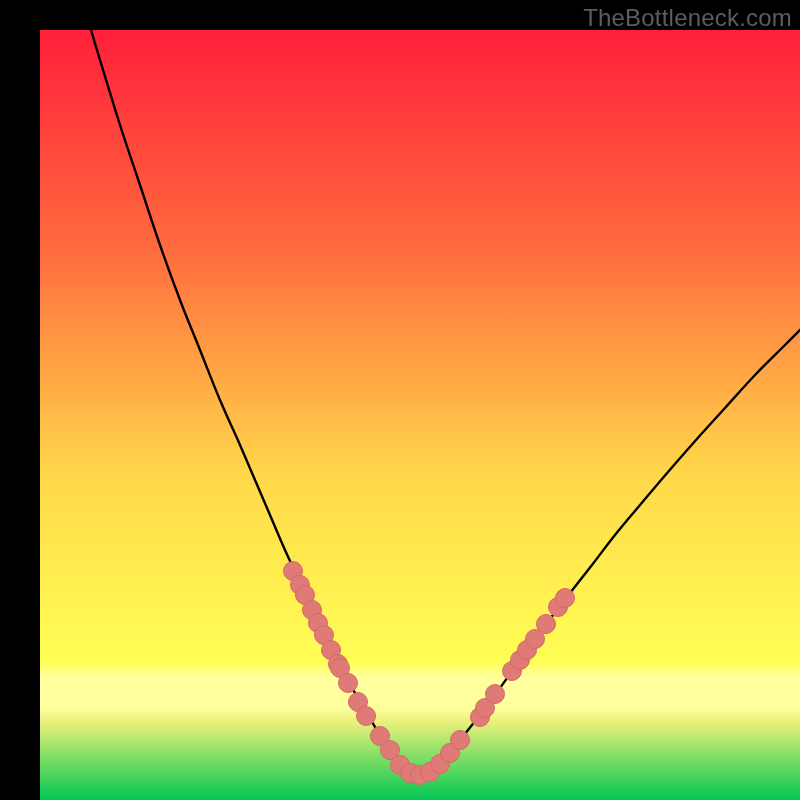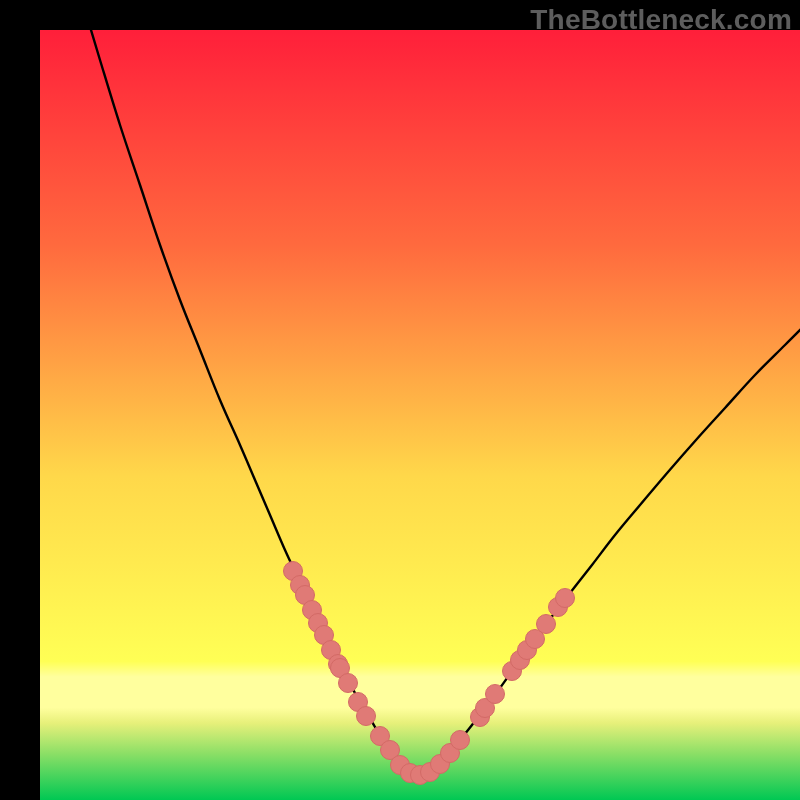--- a/index.html
+++ b/index.html
@@ -15,22 +15,22 @@
     position: relative;
     width: 800px;
     height: 800px;
     background: #000;
   }
   .watermark {
     position: absolute;
     top: 4px;
     right: 8px;
     color: #5d5d5d;
-    font-size: 28px;
-    font-weight: 700;
+    font-size: 24px;
+    font-weight: 400;
     letter-spacing: 0.2px;
     z-index: 30;
   }
   .plot-clip {
     position: absolute;
     left: 40px;
     top: 30px;
     width: 760px;
     height: 770px;
     background: #000;

